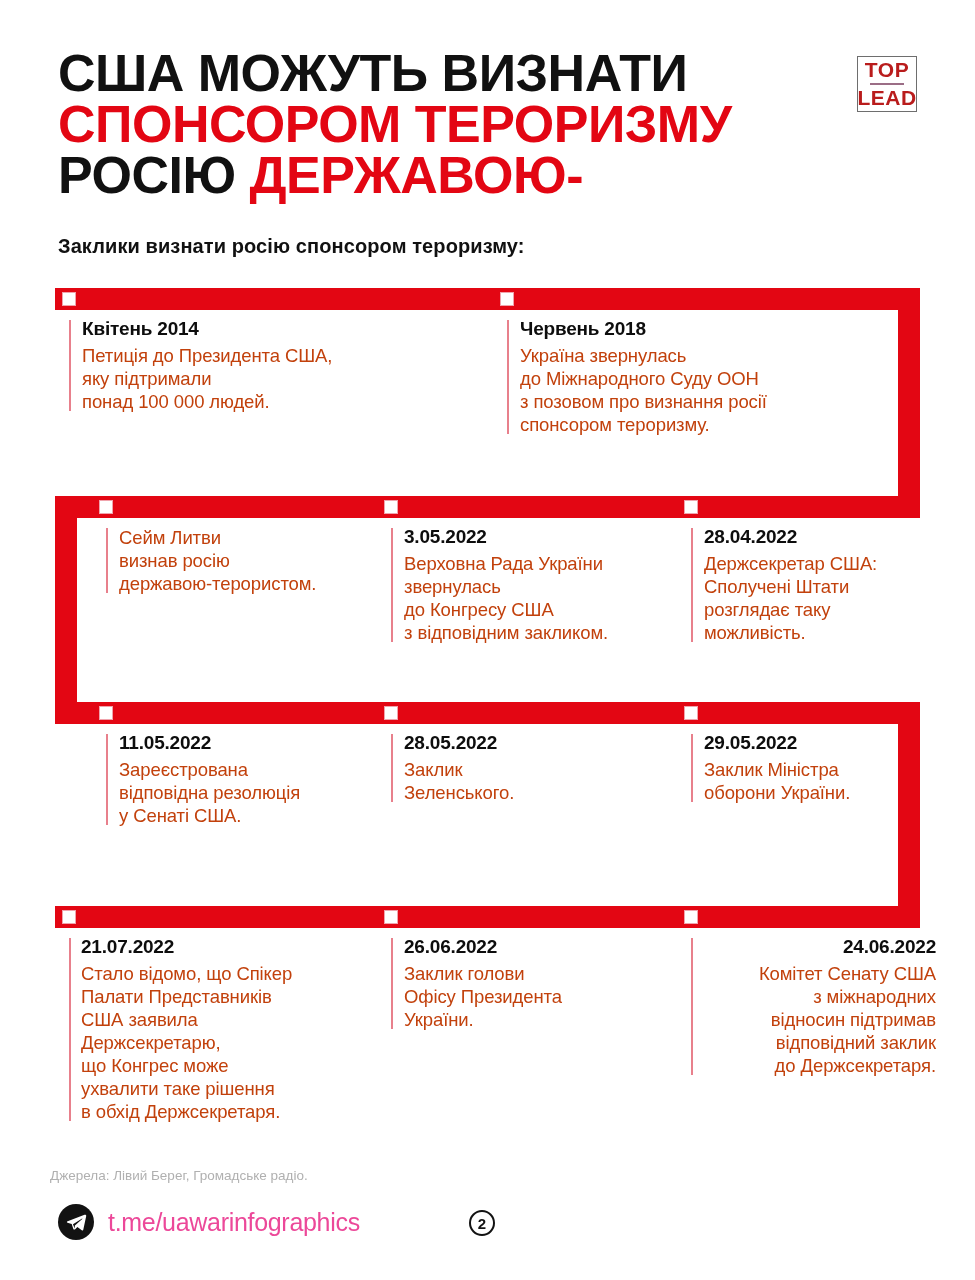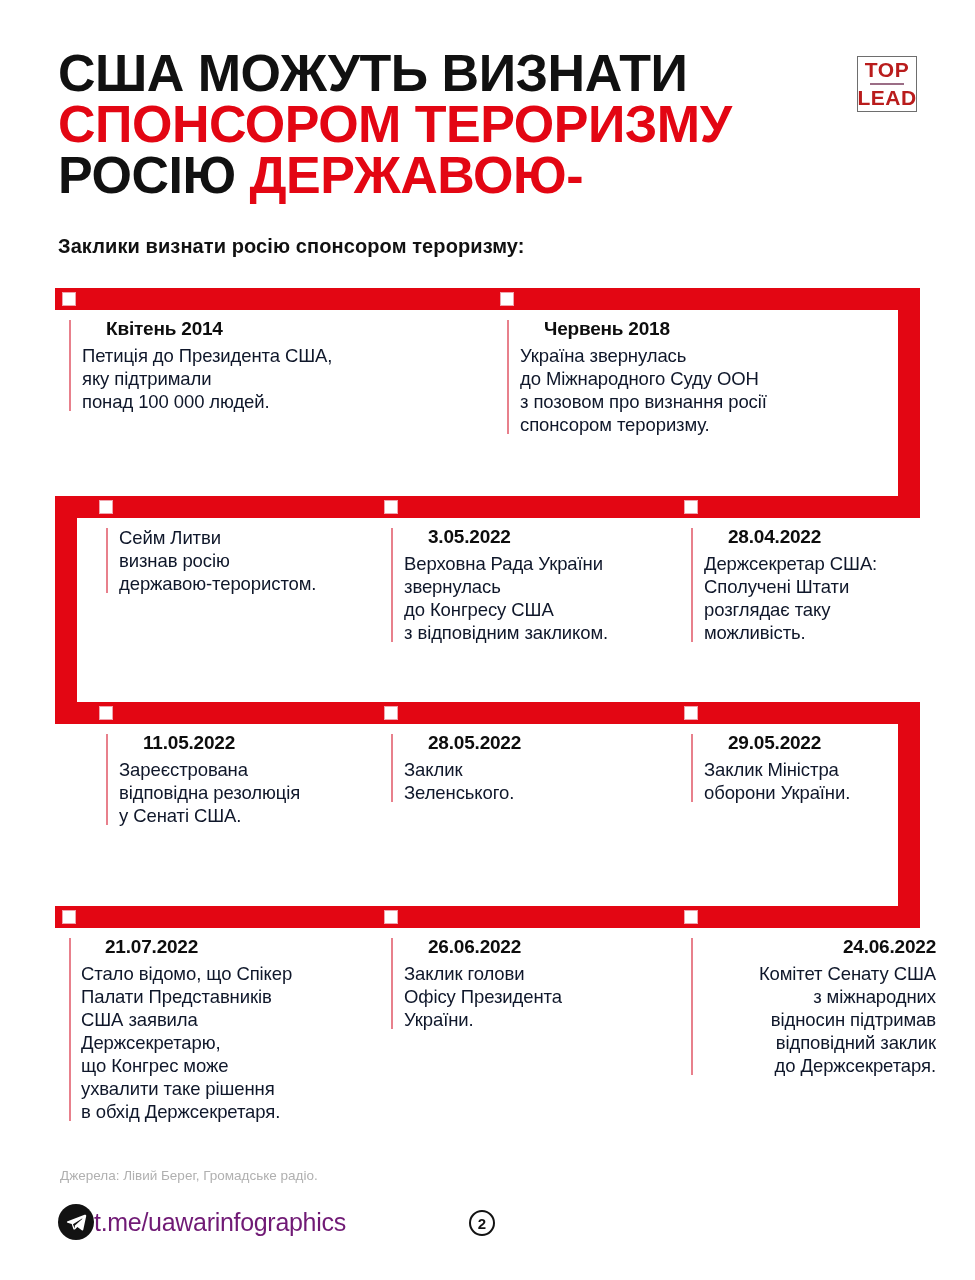--- a/index.html
+++ b/index.html
@@ -60,40 +60,40 @@
   }
 
   
   .entry { position: absolute; z-index: 5; padding-left: 13px; }
   .entry::before {
     content: ""; position: absolute; left: 0; top: 2px;
     width: 1.6px; height: calc(100% - 4px); background: #e8808c;
   }
   .entry .date {
     font-size: 19px; font-weight: 800; color: #0d0d0d;
-    letter-spacing: -0.2px; margin-bottom: 4px; white-space: nowrap; margin-left: 24px;
+    letter-spacing: -0.2px; margin-bottom: 4px; white-space: nowrap;
   }
   .entry .desc {
-    font-size: 18.5px; font-weight: 400; color: #0f172a;
+    font-size: 18.5px; font-weight: 400; color: #c2410c;
     line-height: 1.245; white-space: pre-line; letter-spacing: -0.1px;
   }
 
   
   .footer { position: absolute; left: 0; top: 1160px; width: 975px; height: 120px; }
   .sources {
-    position: absolute; left: 60px; top: 8px;
+    position: absolute; left: 50px; top: 8px;
     font-size: 13.5px; color: #b0b0b0; font-weight: 400; text-align: right;
   }
   .tg-row { position: absolute; left: 58px; top: 44px; display: flex; align-items: center; }
   .tg-icon {
     width: 36px; height: 36px; border-radius: 50%;
     background: #121212; display: flex; align-items: center; justify-content: center;
   }
   .tg-handle {
-    font-size: 25px; color: #701a75;
+    margin-left: 14px; font-size: 25px; color: #ec4899;
     font-weight: 400; letter-spacing: -0.3px;
   }
   .page-num {
     position: absolute; left: 469px; top: 50px;
     width: 26px; height: 26px; border-radius: 50%;
     border: 2.2px solid #121212; color: #121212;
     font-size: 15px; font-weight: 700;
     display: flex; align-items: center; justify-content: center;
   }
 </style>

